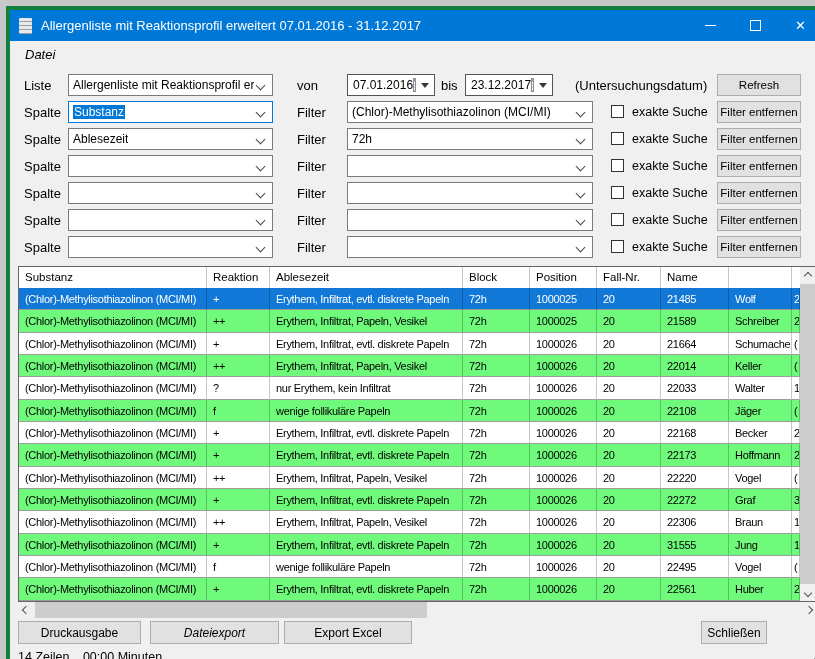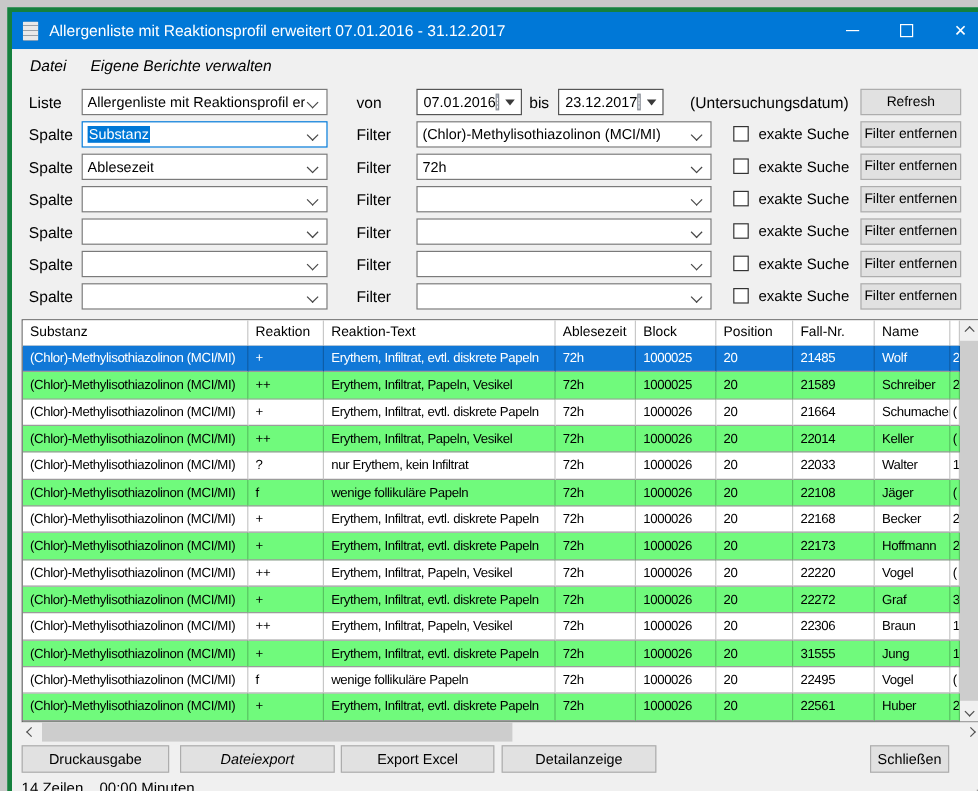--- a/index.html
+++ b/index.html
@@ -81,21 +81,21 @@
   .harrow .chv{width:5px;height:5px;border-color:#505050;}
   .harrow.left{left:0;}
   .harrow.right{right:0;}
   .hthumb{position:absolute;left:17px;top:0;width:392px;height:16px;background:#cdcdcd;}
   
   .bottom-btn{position:absolute;top:611px;height:23px;font-size:12px;}
   .b1{left:8px;width:123px;}
   .b2{left:140px;width:129px;font-style:italic;}
   .b3{left:274px;width:128px;}
   .b4{left:408px;width:129px;}
-  .b-close{left:715px;width:66px;}
+  .b-close{left:691px;width:66px;}
   .statusbar{position:absolute;left:0;top:637px;width:100%;height:20px;background:#f0f0f0;display:flex;align-items:center;}
   .status-text{margin-left:8px;white-space:nowrap;font-size:12.5px;}
   .status-text .t2{margin-left:10px;text-align:right;}
   .grip{position:absolute;right:2px;bottom:2px;width:14px;height:14px;}
   .grip::before{content:"";position:absolute;right:1px;bottom:1px;width:2px;height:2px;background:#9d9d9d;
     box-shadow:-4px 0 0 #9d9d9d,-8px 0 0 #9d9d9d,0 -4px 0 #9d9d9d,-4px -4px 0 #9d9d9d,0 -8px 0 #9d9d9d;}
 </style>
 </head>
 <body>
 
@@ -112,21 +112,20 @@
           <span class="wc-max-glyph"></span>
         </span>
       <span class="wc">
           <span class="wc-close-glyph">✕</span>
         </span>
     </div>
   </div>
 
   <div class="menubar">
     <span class="menu-item">Datei</span>
-    <span class="menu-item">Eigene Berichte verwalten</span>
   </div>
 
   <div class="filter-panel">
 
     <div class="frow" style="top:7px">
       <span class="lbl lbl-left">Liste</span>
       <div class="combo combo-main">
         <span class="combo-text">Allergenliste mit Reaktionsprofil erweitert</span>
         <span class="chv down"></span>
       </div>
@@ -240,21 +239,20 @@
       <span class="cb"></span>
       <span class="cb-lbl">exakte Suche</span>
       <button class="btn row-btn">Filter entfernen</button>
     </div>
   </div>
 
   <div class="tablewrap">
     <div class="thead">
       <span class="th">Substanz</span>
       <span class="th">Reaktion</span>
-      <span class="th">Reaktion-Text</span>
       <span class="th">Ablesezeit</span>
       <span class="th">Block</span>
       <span class="th">Position</span>
       <span class="th">Fall-Nr.</span>
       <span class="th">Name</span>
       <span class="th"></span>
     </div>
     <div class="tbody">
         <div class="trow selected">
       <span class="c">(Chlor)-Methylisothiazolinon (MCI/MI)</span>
@@ -427,21 +425,20 @@
       </span>
     <span class="hthumb"></span>
     <span class="harrow right">
         <span class="chv right"></span>
       </span>
   </div>
 
   <button class="btn bottom-btn b1">Druckausgabe</button>
   <button class="btn bottom-btn b2">Dateiexport</button>
   <button class="btn bottom-btn b3">Export Excel</button>
-  <button class="btn bottom-btn b4">Detailanzeige</button>
   <button class="btn bottom-btn b-close">Schließen</button>
 
   <div class="statusbar">
     <span class="status-text">
       <span>14 Zeilen</span>
       <span class="t2">00:00 Minuten</span>
     </span>
     <span class="grip"></span>
   </div>
 

